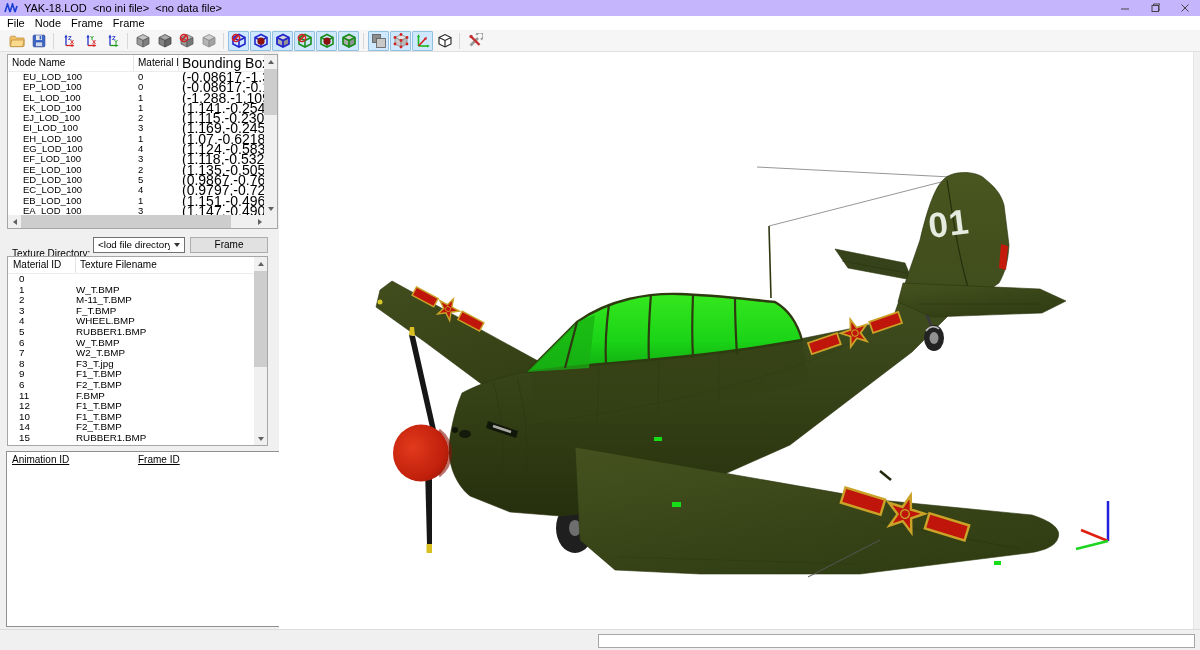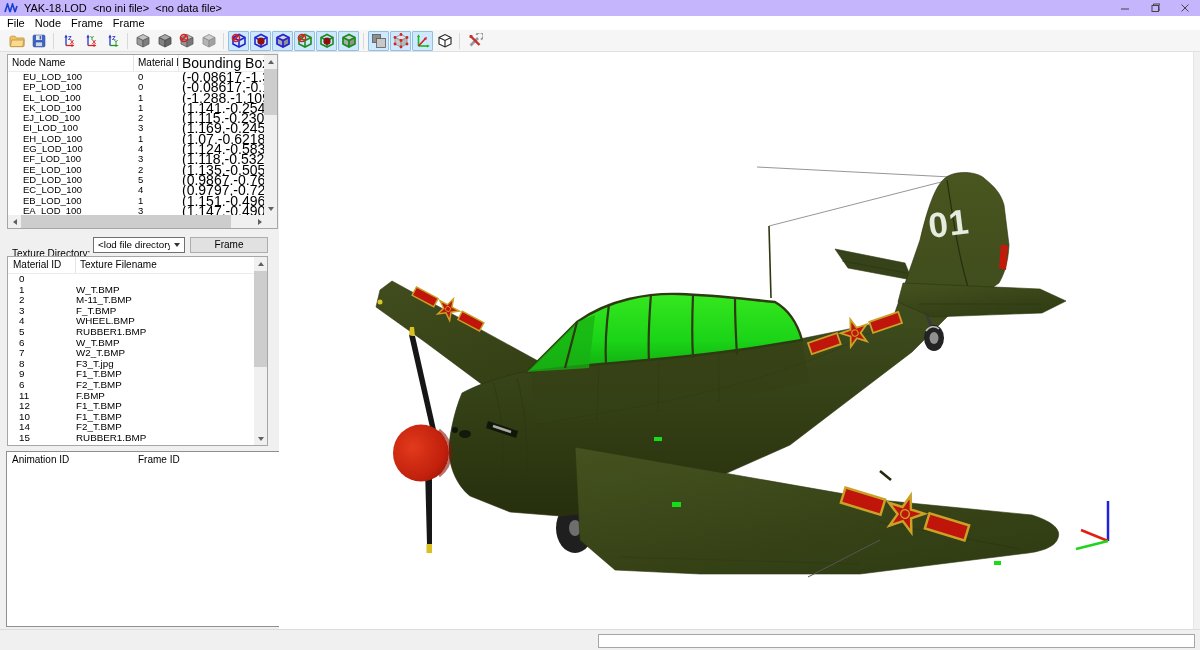--- a/index.html
+++ b/index.html
@@ -494,21 +494,21 @@
       <div class="sb-btn" style="top:0;">
           <div class="tri u"></div>
         </div>
       <div class="sb-thumb" style="top:14px;left:0;width:13px;height:96px;"></div>
       <div class="sb-btn" style="bottom:0;">
           <div class="tri d"></div>
         </div>
     </div>
   </div>
 
-  <div id="animation-table" class="tbl" style="left:6px;top:451px;width:320px;height:176px;border-color:#8f8f8f;">
+  <div id="animation-table" class="tbl" style="left:6px;top:451px;width:320px;height:176px;border-color:#8f8f8f;text-decoration:underline;">
     <div class="tbl-header" style="border-bottom:none;">
       <div class="hcell" style="width:127px;padding-left:5px;border-right:none;">Animation ID</div>
       <div class="hcell" style="flex:1;border-right:none;">Frame ID</div>
     </div>
     <div class="rows" style="height:156px;"></div>
   </div>
 
   <div id="viewport">
     <svg width="914" height="577" viewBox="0 0 914 577">
       <defs>

